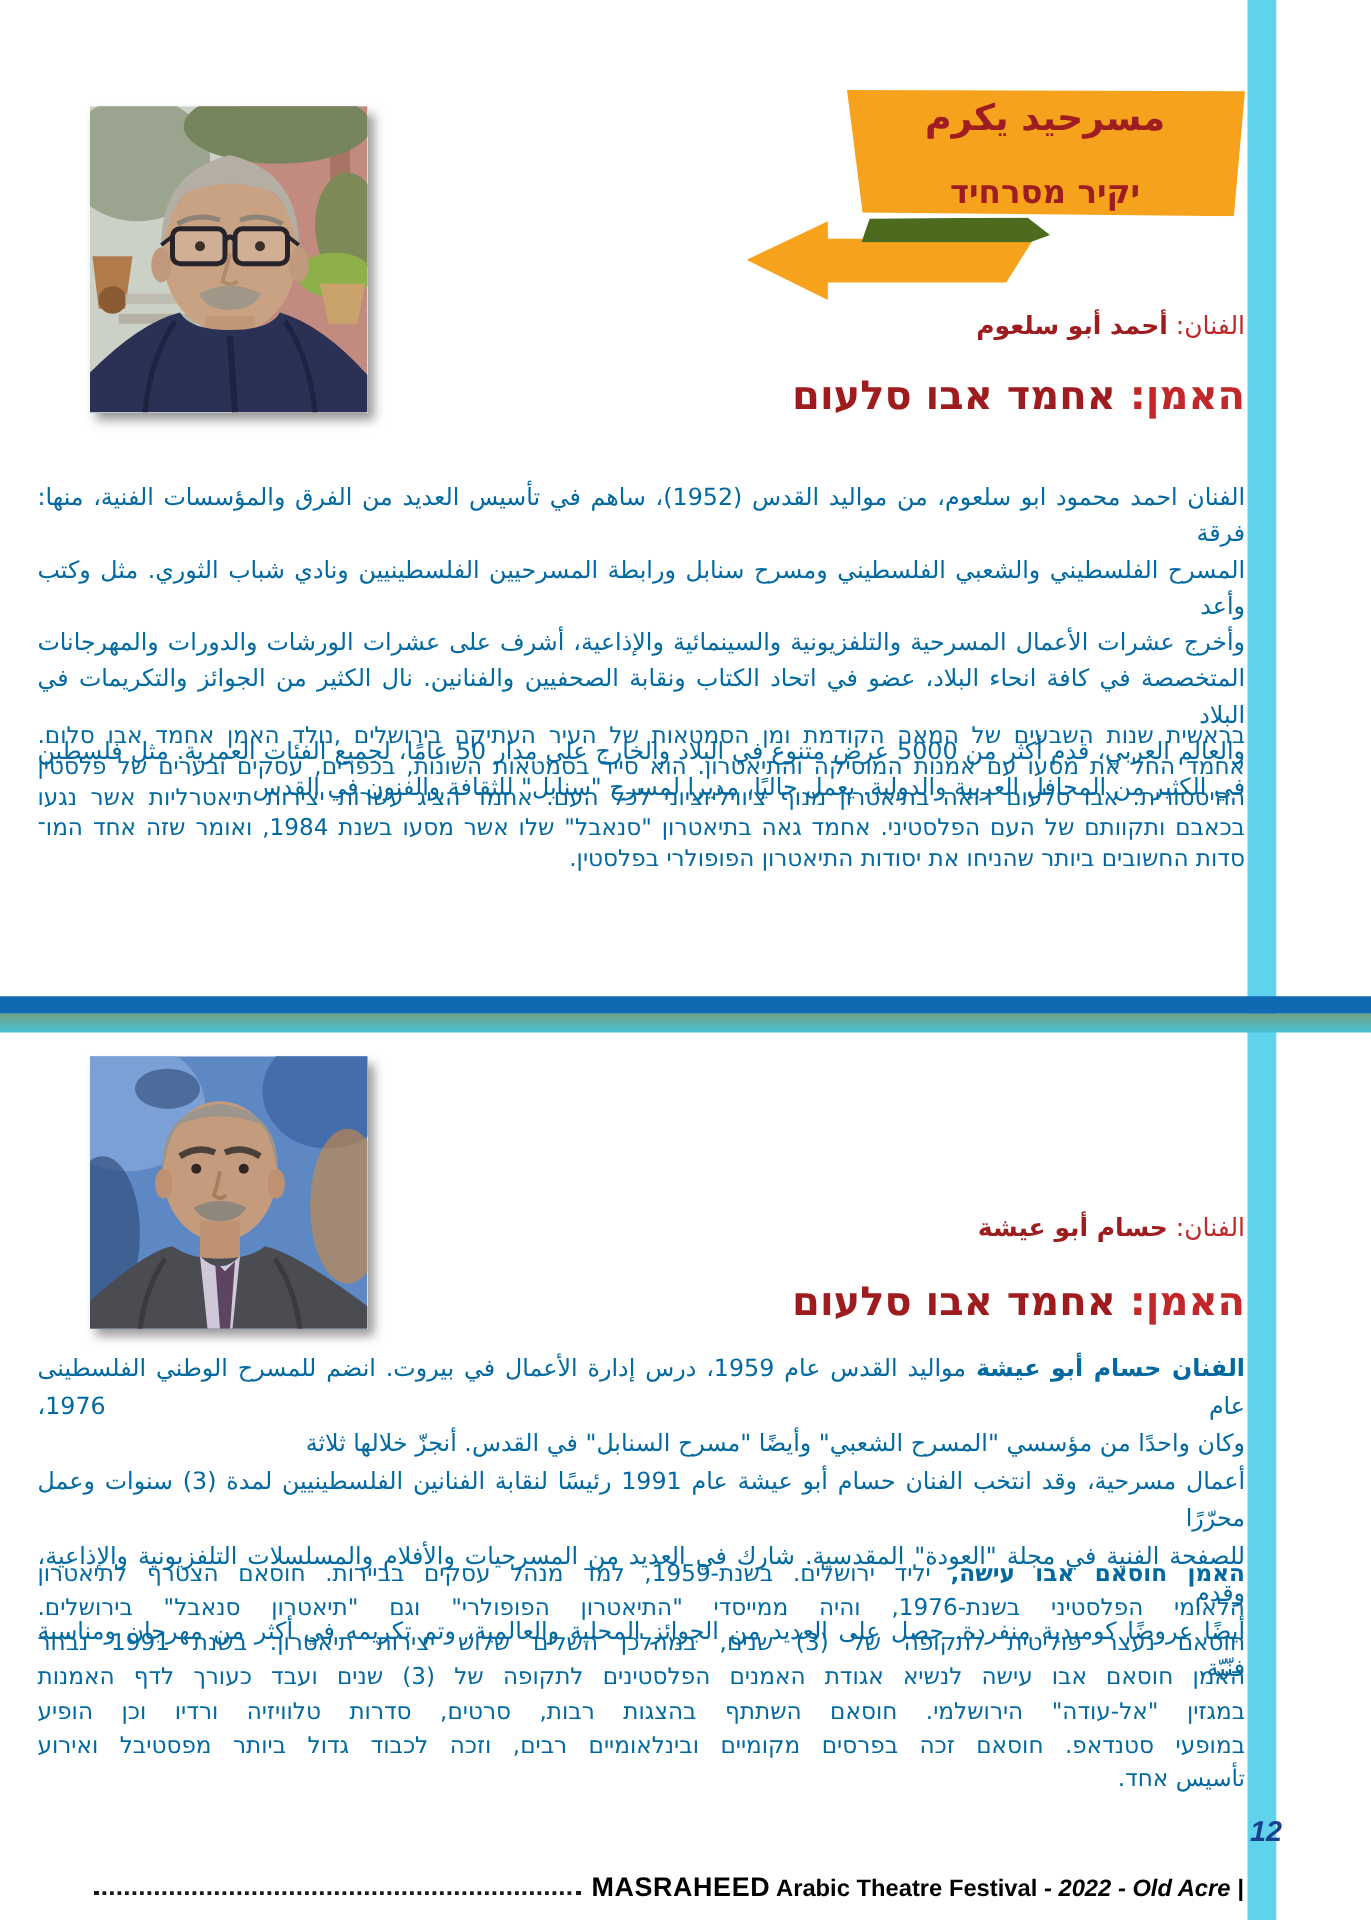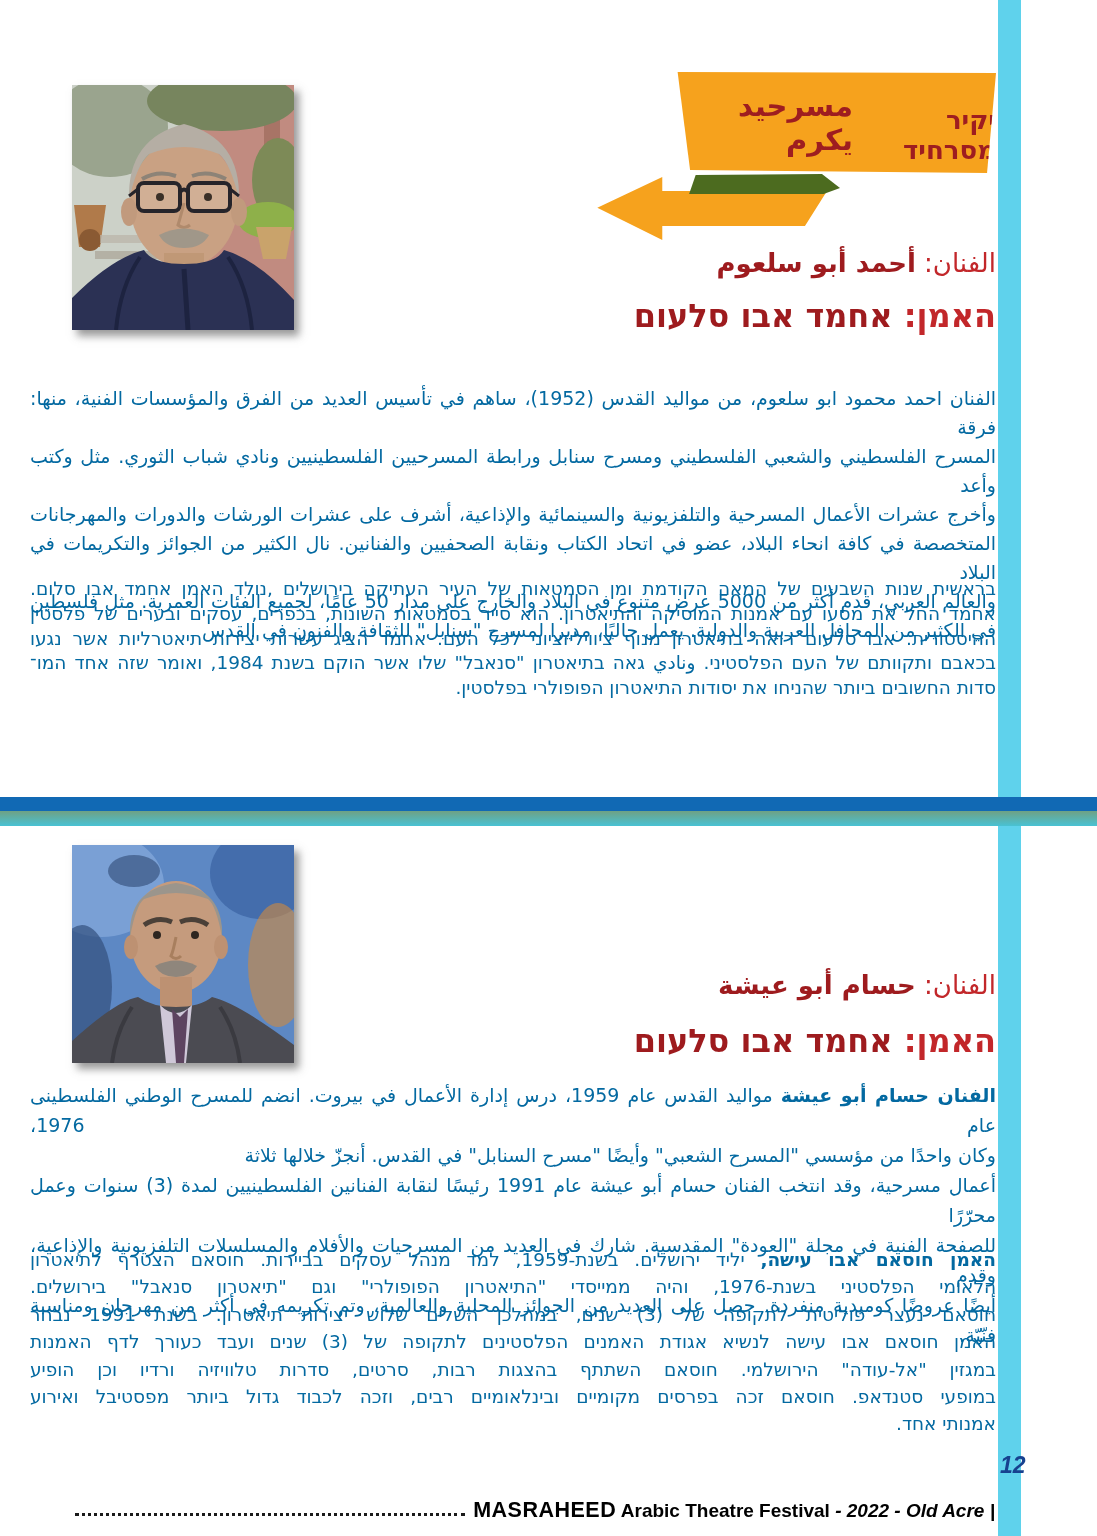--- a/index.html
+++ b/index.html
@@ -4,39 +4,39 @@
 <style>
   html,body{margin:0;padding:0;background:#e8e8e8;}
   .page{position:relative;width:1097px;height:1536px;background:#ffffff;overflow:hidden;
         font-family:"DejaVu Sans","Liberation Sans",sans-serif;margin:0 auto;}
   
   .stripe{position:absolute;left:998px;top:0;width:23px;height:1536px;background:var(--stripe_cyan,#5FD2EC);z-index:1;}
   
   .banner{position:absolute;left:676px;top:72px;width:320px;height:101px;z-index:2;
           background:var(--accent_orange,#F6A21D);
           clip-path:polygon(0.5% 0%,100% 1%,97.2% 100%,4.4% 97%);
-          display:flex;flex-direction:row;align-items:center;justify-content:center;gap:3px;}
+          display:flex;flex-direction:column;align-items:center;justify-content:center;gap:3px;}
   .banner-ar{font-size:29px;font-weight:bold;color:var(--banner_text,#9E1D20);direction:rtl;}
   .banner-he{font-size:26px;font-weight:bold;color:var(--banner_text,#9E1D20);direction:rtl;margin-top:25px;}
   .arrow{position:absolute;left:595px;top:175px;width:232px;height:67px;z-index:2;
          background:var(--accent_orange,#F6A21D);
          clip-path:polygon(1% 49%,29% 3%,29% 24%,100% 24%,90.5% 76%,29% 76%,29% 97%);}
   .ribbon{position:absolute;left:676px;top:174px;width:164px;height:20px;z-index:3;
           background:var(--ribbon_green,#4C6B1F);
           clip-path:polygon(12% 5%,89% 0%,100% 70%,90% 100%,8% 100%);}
   
   .photo{position:absolute;margin:0;box-shadow:5px 6px 8px rgba(70,70,70,.55);z-index:2;}
   .photo svg{display:block;}
   .photo1{left:72px;top:85px;width:222px;height:245px;}
   .photo2{left:72px;top:845px;width:222px;height:218px;}
   
   .heading{position:absolute;right:101px;direction:rtl;text-align:right;white-space:nowrap;z-index:2;}
   .heading .hlabel{color:var(--heading_label_red,#C2272A);}
   .heading .hname{color:var(--heading_name_red,#9E1B1E);font-weight:bold;}
-  .h-ar{font-size:26px;}
+  .h-ar{font-size:20px;}
   .h-he{font-size:32px;font-weight:bold;}
   #h1ar{top:248px;} #h1he{top:297px;} #h2ar{top:970px;} #h2he{top:1022px;}
   
   .para{position:absolute;left:30px;width:966px;direction:rtl;color:#0369a1;z-index:2;}
   .para .pline{text-align:justify;text-align-last:justify;}
   .para .pline.end{text-align-last:right;}
   #p1ar{top:384px;font-size:19px;line-height:29px;}
   #p1he{top:577px;font-size:18.5px;line-height:24.8px;}
   #p2ar{top:1080px;font-size:19px;line-height:30px;}
   #p2he{top:1246px;font-size:18.5px;line-height:27.4px;}
@@ -118,21 +118,21 @@
       <div class="pline"><span>المسرح الفلسطيني والشعبي الفلسطيني ومسرح سنابل ورابطة المسرحيين الفلسطينيين ونادي شباب الثوري. مثل وكتب وأعد</span></div>
       <div class="pline"><span>وأخرج عشرات الأعمال المسرحية والتلفزيونية والسينمائية والإذاعية، أشرف على عشرات الورشات والدورات والمهرجانات</span></div>
       <div class="pline"><span>المتخصصة في كافة انحاء البلاد، عضو في اتحاد الكتاب ونقابة الصحفيين والفنانين. نال الكثير من الجوائز والتكريمات في البلاد</span></div>
       <div class="pline"><span>والعالم العربي، قدم أكثر من 5000 عرض متنوع في البلاد والخارج على مدار 50 عامًا، لجميع الفئات العمرية. مثل فلسطين</span></div>
       <div class="pline end"><span>في الكثير من المحافل العربية والدولية. يعمل حاليًا، مديرا لمسرح "سنابل" للثقافة والفنون في القدس</span></div>
     </div>
   <div class="para" id="p1he">
       <div class="pline"><span>בראשית שנות השבעים של המאה הקודמת ומן הסמטאות של העיר העתיקה בירושלים ,נולד האמן אחמד אבו סלום.</span></div>
       <div class="pline"><span>אחמד החל את מסעו עם אמנות המוסיקה והתיאטרון. הוא סייר בסמטאות השונות, בכפרים, עסקים ובערים של פלסטין</span></div>
       <div class="pline"><span>ההיסטורית. אבו סלעום רואה בתיאטרון מנוף ציוויליזציוני לכל העם. אחמד הציג עשרות יצירות תיאטרליות אשר נגעו</span></div>
-      <div class="pline"><span>בכאבם ותקוותם של העם הפלסטיני. ونادي גאה בתיאטרון "סנאבל" שלו אשר הוקם בשנת 1984, ואומר שזה אחד המו־</span></div>
+      <div class="pline"><span>בכאבם ותקוותם של העם הפלסטיני. אחמד גאה בתיאטרון "סנאבל" שלו אשר מסעו בשנת 1984, ואומר שזה אחד המו־</span></div>
       <div class="pline end"><span>סדות החשובים ביותר שהניחו את יסודות התיאטרון הפופולרי בפלסטין.</span></div>
     </div>
 
   <div class="divider">
     <div class="div-blue"></div>
     <div class="div-teal"></div>
   </div>
 
   <figure class="photo photo2" aria-label="artist with grey moustache wearing a dark suit against a blurred blue event backdrop">
     <svg viewBox="0 0 222 218" width="222" height="218">
@@ -177,21 +177,21 @@
       <div class="pline"><span>للصفحة الفنية في مجلة "العودة" المقدسية. شارك في العديد من المسرحيات والأفلام والمسلسلات التلفزيونية والإذاعية، وقدم</span></div>
       <div class="pline"><span>أيضًا عروضًا كوميدية منفردة. حصل على العديد من الجوائز المحلية والعالمية، وتم تكريمه في أكثر من مهرجان ومناسبة فنّيّة.</span></div>
     </div>
   <div class="para" id="p2he">
       <div class="pline"><b>האמן חוסאם אבו עישה,</b><span> יליד ירושלים. בשנת-1959, למד מנהל עסקים בביירות. חוסאם הצטרף לתיאטרון</span></div>
       <div class="pline"><span>הלאומי הפלסטיני בשנת-1976, והיה ממייסדי "התיאטרון הפופולרי" וגם "תיאטרון סנאבל" בירושלים.</span></div>
       <div class="pline"><span>חוסאם נעצר פוליטית לתקופה של (3) שנים, במהלכן השלים שלוש יצירות תיאטרון. בשנת 1991 נבחר</span></div>
       <div class="pline"><span>האמן חוסאם אבו עישה לנשיא אגודת האמנים הפלסטינים לתקופה של (3) שנים ועבד כעורך לדף האמנות</span></div>
       <div class="pline"><span>במגזין "אל-עודה" הירושלמי. חוסאם השתתף בהצגות רבות, סרטים, סדרות טלוויזיה ורדיו וכן הופיע</span></div>
       <div class="pline"><span>במופעי סטנדאפ. חוסאם זכה בפרסים מקומיים ובינלאומיים רבים, וזכה לכבוד גדול ביותר מפסטיבל ואירוע</span></div>
-      <div class="pline end"><span>אמנותי אחד.</span></div>
+      <div class="pline end"><span>تأسيس אחד.</span></div>
     </div>
 
   <div class="footer">
     <div class="leader"></div>
     <div class="ftext">
       <span class="fbrand">MASRAHEED</span><span> Arabic Theatre Festival </span><span class="fital">- 2022 - Old Acre |</span>
     </div>
   </div>
   <div class="pagenum">12</div>
 

